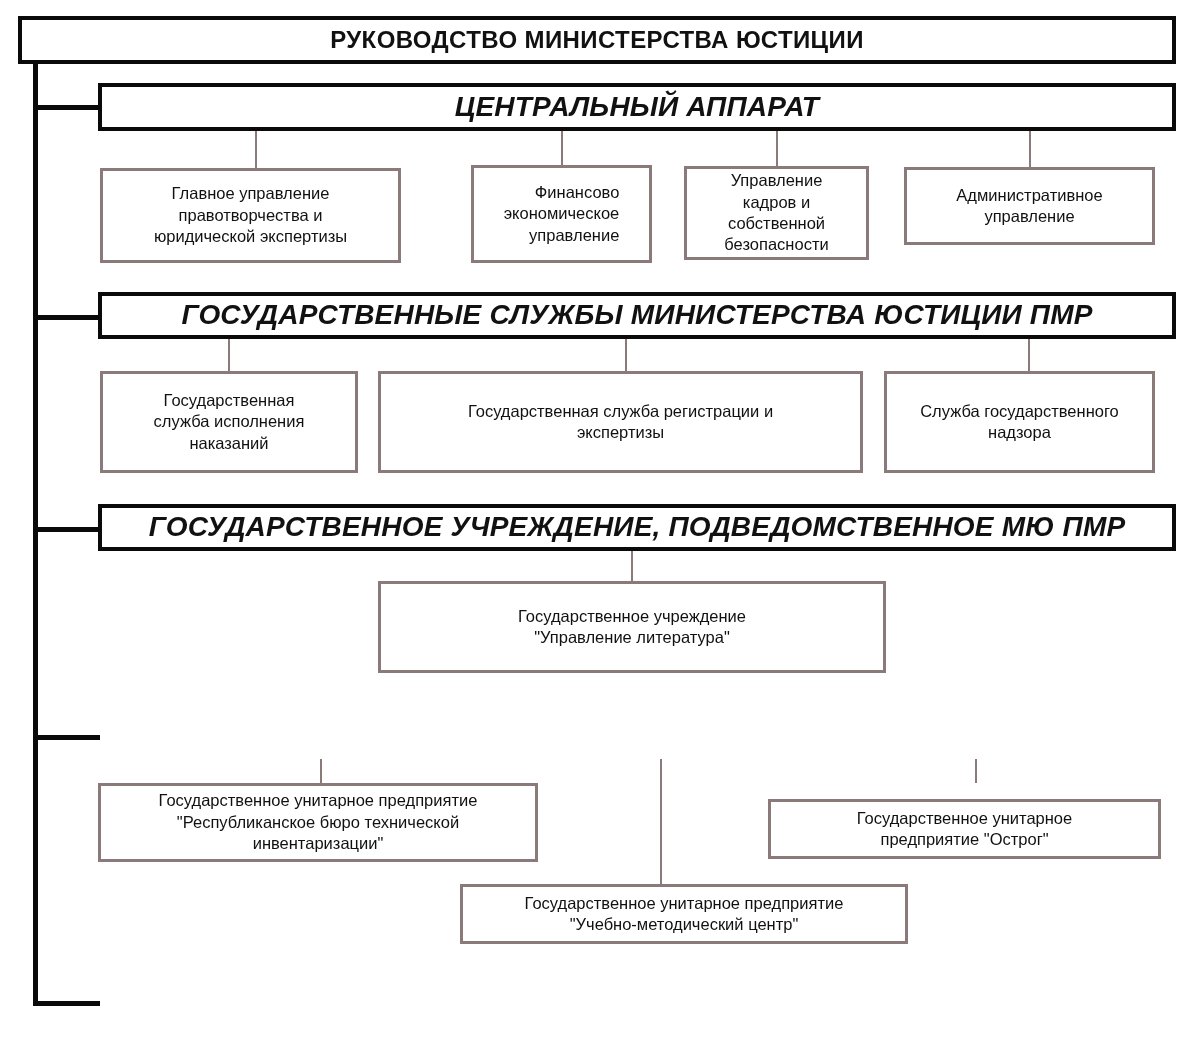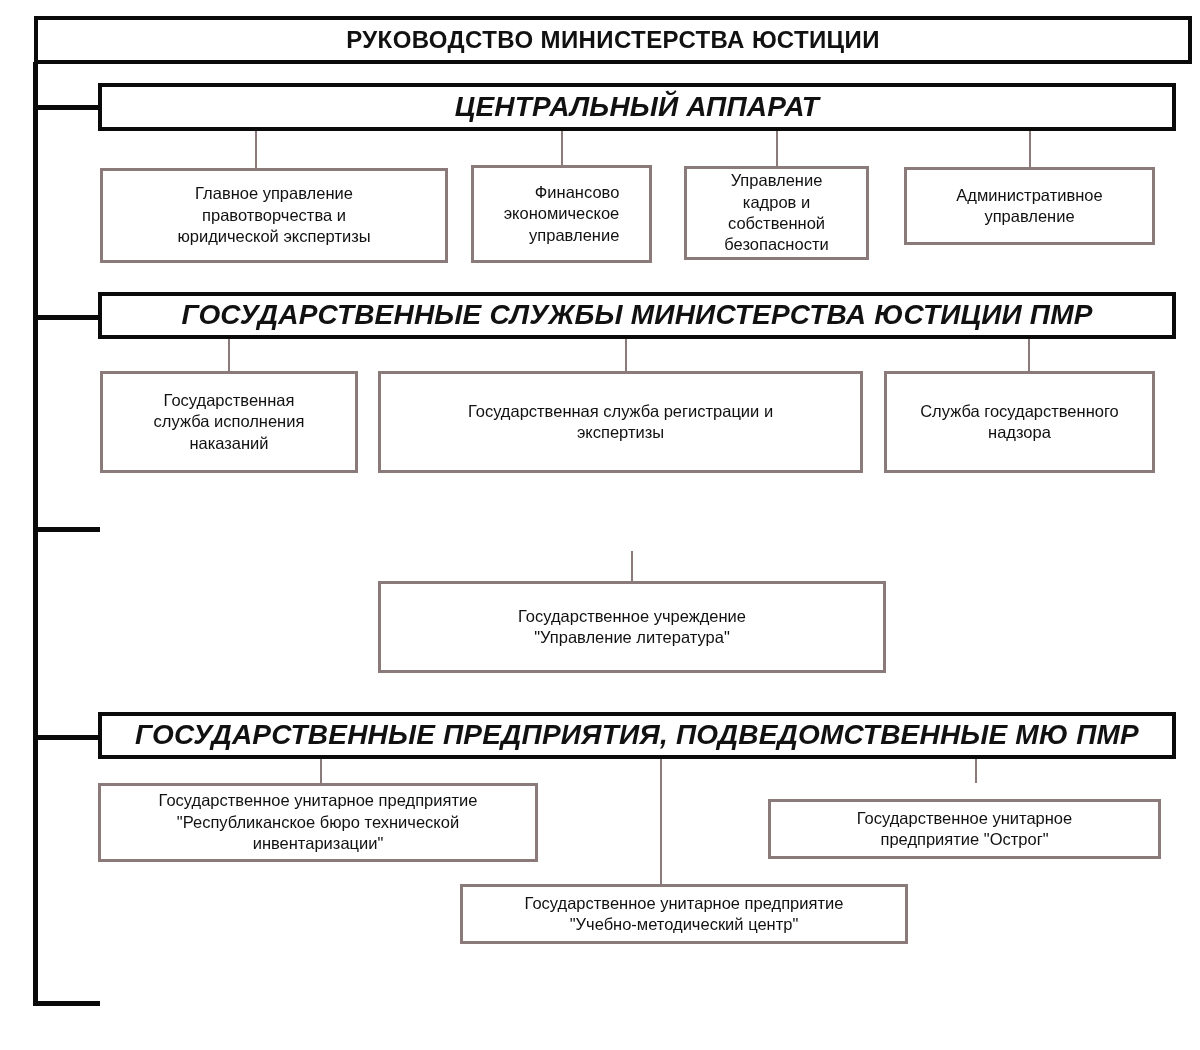--- a/index.html
+++ b/index.html
@@ -31,21 +31,20 @@
   }
 
   
   .bar {
     border: 4px solid #0a0a0a;
   }
   .bar.title {
     font-weight: bold;
     font-size: 24px;
     letter-spacing: 0.4px;
-    margin-left: 16px;
   }
   .bar.section {
     font-weight: bold;
     font-style: italic;
     font-size: 28px;
     letter-spacing: 0.2px;
   }
   .bar.plain {
     font-style: italic;
     font-weight: normal;
@@ -92,21 +91,21 @@
   <div class="vline trunk" style="left:33px; top:62px; height:944px;"></div>
 
   <div class="hline stub" style="left:33px; top:105px; width:67px;"></div>
   <div class="box bar section" style="left:98px; top:83px; width:1078px; height:48px;">ЦЕНТРАЛЬНЫЙ АППАРАТ</div>
 
   <div class="vline thin" style="left:255px; top:131px; height:37px;"></div>
   <div class="vline thin" style="left:561px; top:131px; height:34px;"></div>
   <div class="vline thin" style="left:776px; top:131px; height:35px;"></div>
   <div class="vline thin" style="left:1029px; top:131px; height:36px;"></div>
 
-  <div class="box unit" style="left:100px; top:168px; width:348px; height:95px;">Главное управление
+  <div class="box unit" style="left:100px; top:168px; width:301px; height:95px;">Главное управление
 правотворчества и
 юридической экспертизы</div>
   <div class="box unit" style="left:471px; top:165px; width:181px; height:98px;text-align:right;">Финансово
 экономическое
 управление</div>
   <div class="box unit" style="left:684px; top:166px; width:185px; height:94px;">Управление
 кадров и
 собственной
 безопасности</div>
   <div class="box unit" style="left:904px; top:167px; width:251px; height:78px;">Административное
@@ -121,28 +120,28 @@
 
   <div class="box unit" style="left:100px; top:371px; width:258px; height:102px;">Государственная
 служба исполнения
 наказаний</div>
   <div class="box unit" style="left:378px; top:371px; width:485px; height:102px;">Государственная служба регистрации и
 экспертизы</div>
   <div class="box unit" style="left:884px; top:371px; width:271px; height:102px;">Служба государственного
 надзора</div>
 
   <div class="hline stub" style="left:33px; top:527px; width:67px;"></div>
+  <div class="box bar section" style="left:98px; top:504px; width:1078px; height:47px;">ГОСУДАРСТВЕННОЕ УЧРЕЖДЕНИЕ, ПОДВЕДОМСТВЕННОЕ МЮ ПМР</div>
 
   <div class="vline thin" style="left:631px; top:551px; height:30px;"></div>
 
   <div class="box unit" style="left:378px; top:581px; width:508px; height:92px;">Государственное учреждение
 "Управление литература"</div>
 
   <div class="hline stub" style="left:33px; top:735px; width:67px;"></div>
-  <div class="box bar section" style="left:98px; top:712px; width:1078px; height:47px;">ГОСУДАРСТВЕННЫЕ ПРЕДПРИЯТИЯ, ПОДВЕДОМСТВЕННЫЕ МЮ ПМР</div>
 
   <div class="vline thin" style="left:320px; top:759px; height:24px;"></div>
   <div class="vline thin" style="left:975px; top:759px; height:24px;"></div>
   <div class="vline thin" style="left:660px; top:759px; height:125px;"></div>
 
   <div class="box unit" style="left:98px; top:783px; width:440px; height:79px;">Государственное унитарное предприятие
 "Республиканское бюро технической
 инвентаризации"</div>
   <div class="box unit" style="left:768px; top:783px; width:393px; height:60px;margin-top:16px;">Государственное унитарное
 предприятие "Острог"</div>

